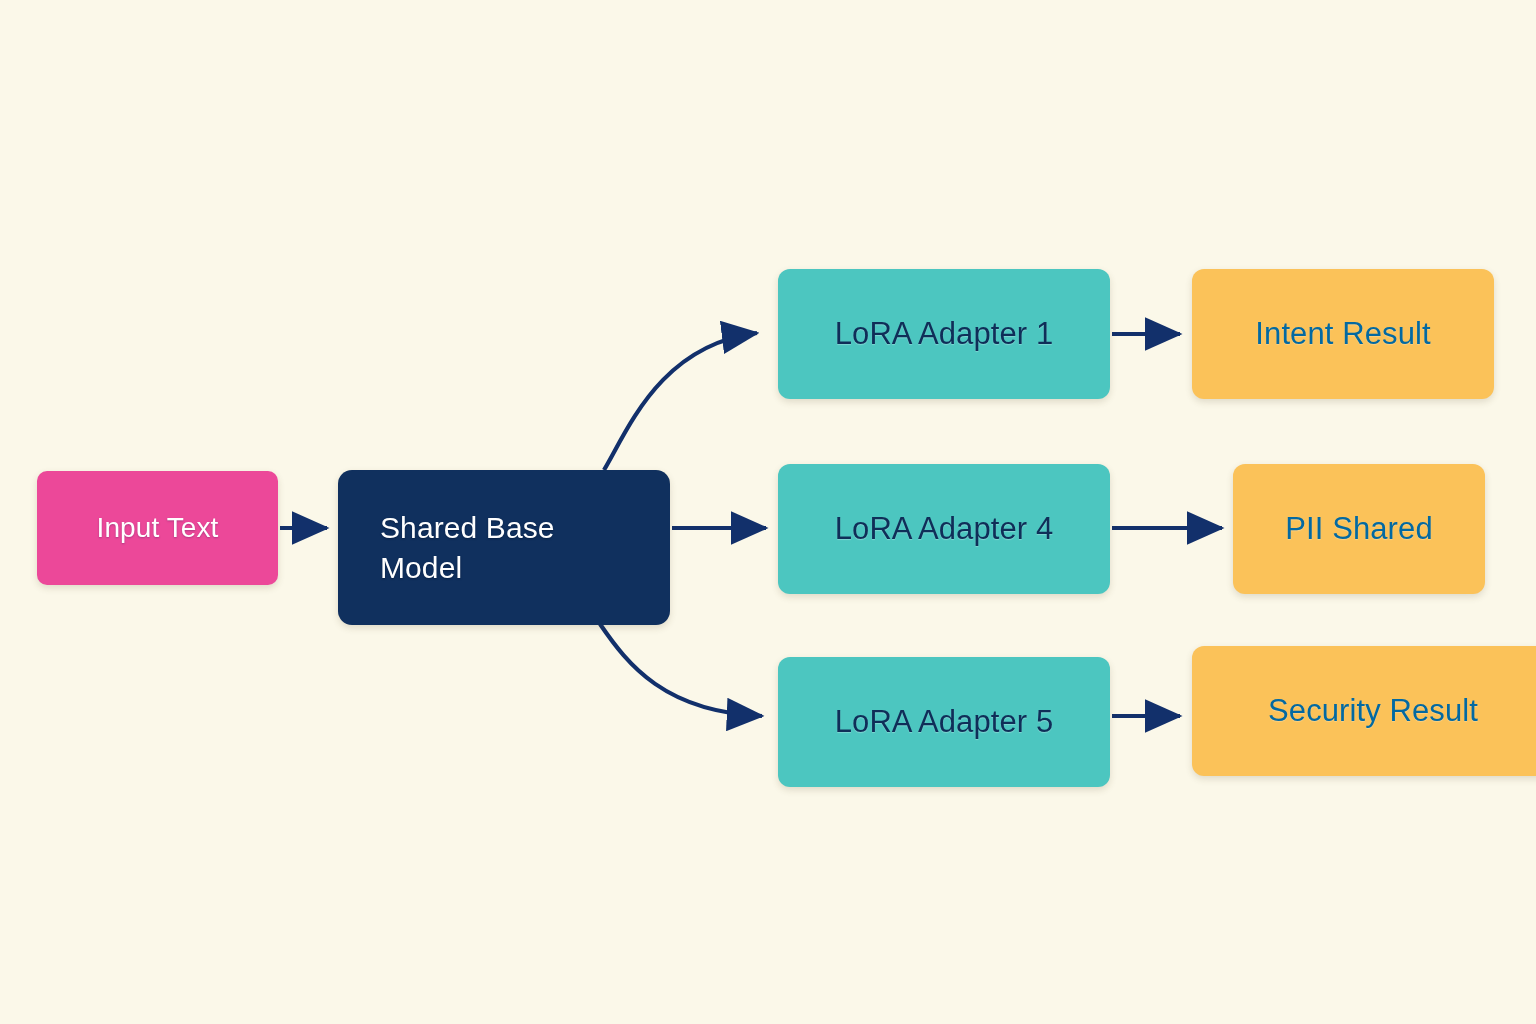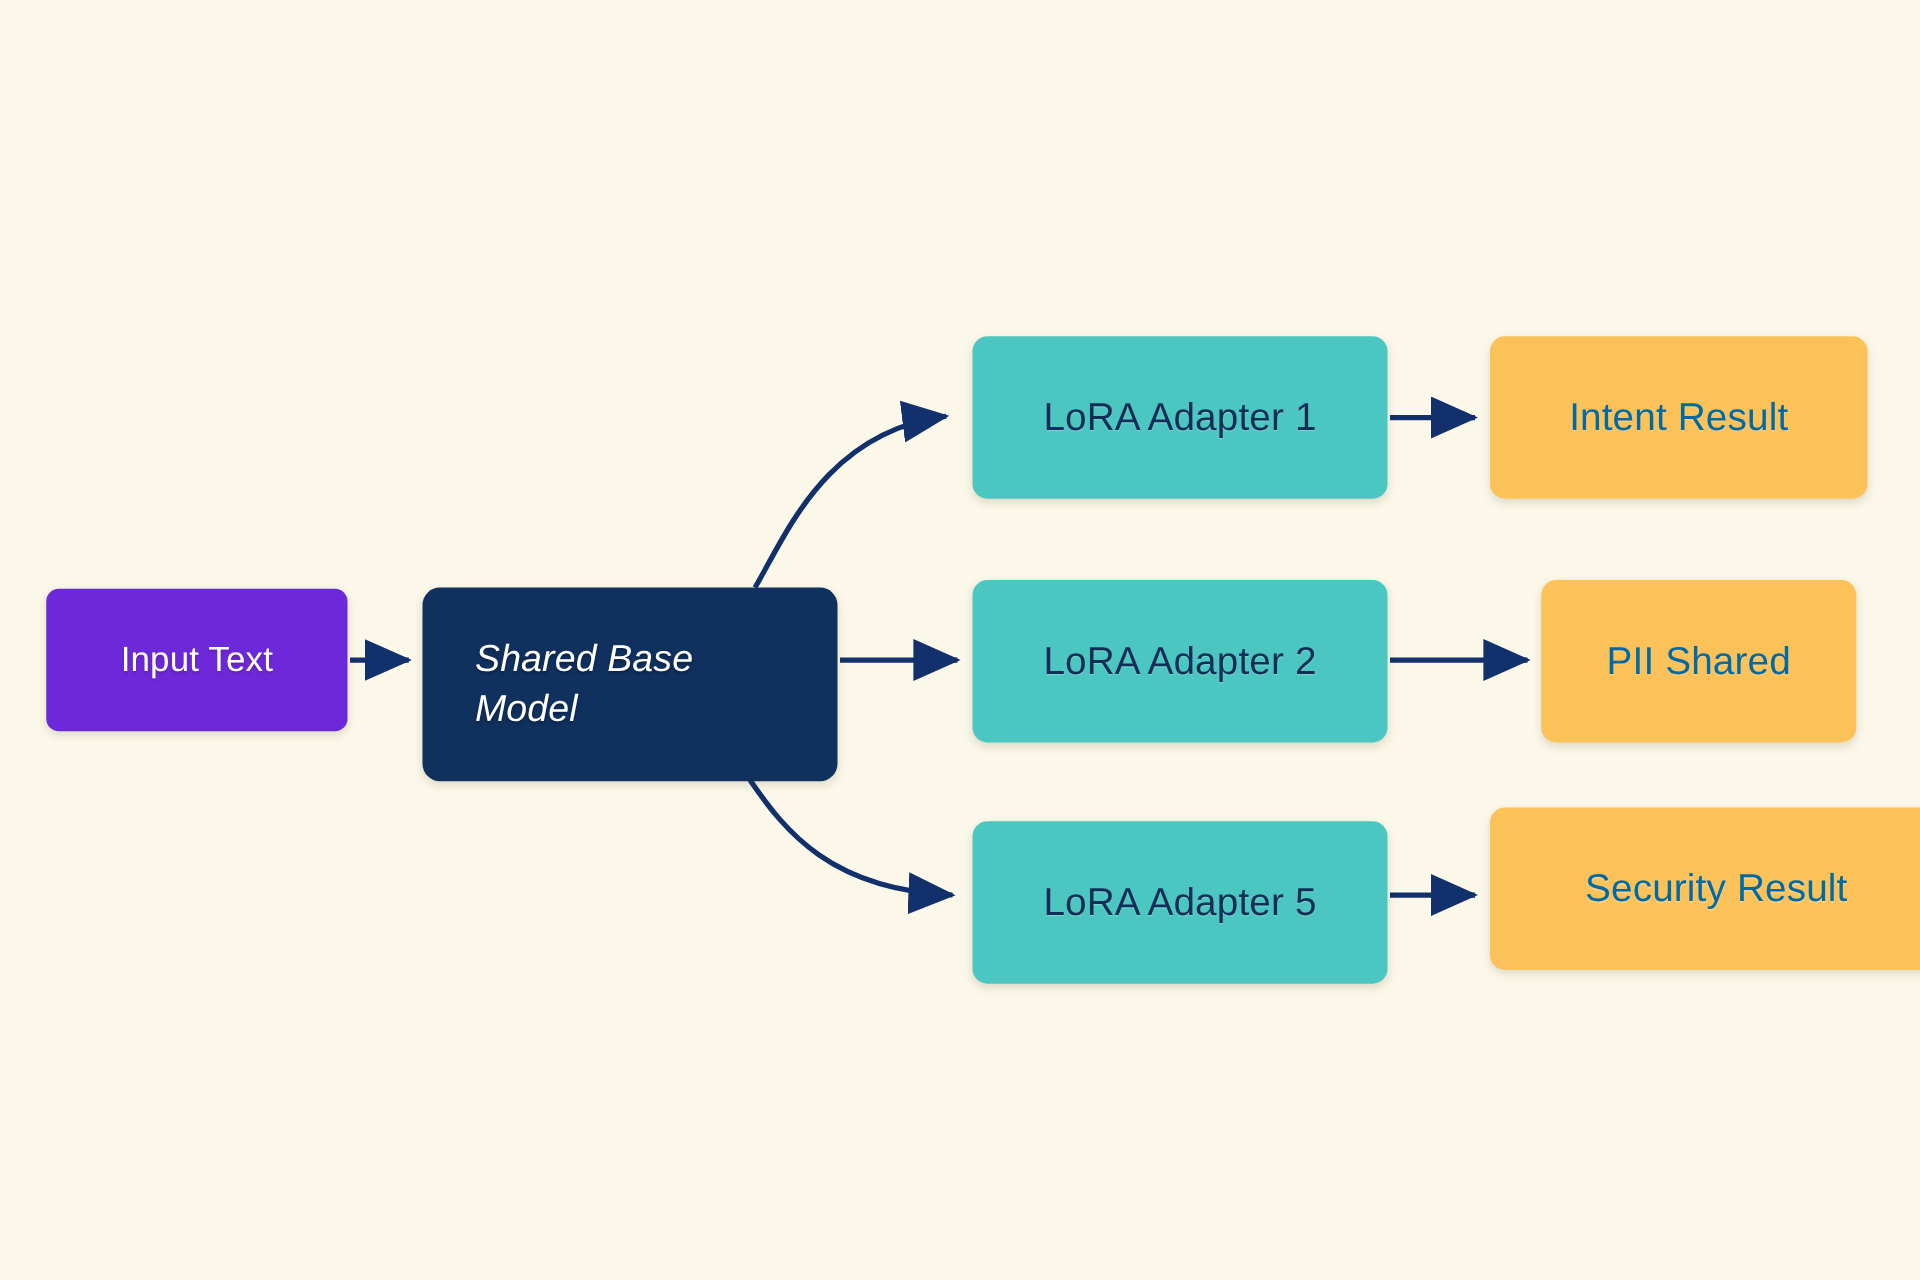--- a/index.html
+++ b/index.html
@@ -34,21 +34,21 @@
     padding: 17px 30px;
   }
   .node .node-label {
     font-size: 31px;
     font-weight: 400;
     letter-spacing: 0.1px;
     line-height: 1.32;
     white-space: pre-line;
   }
   .node.n-input {
-    background: #6d28d9;
+    background: #ec4899;
     left: 37px;
     top: 471px;
     width: 241px;
     height: 114px;
     border-radius: 10px;
     justify-content: center;
   }
   .node.n-input .node-label {
     color: #FFFFFF;
     font-size: 28px;
@@ -56,21 +56,20 @@
   }
   .node.n-base {
     background: #10305E;
     left: 338px;
     top: 470px;
     width: 332px;
     height: 155px;
     border-radius: 14px;
     padding: 0 42px;
     justify-content: flex-start;
-    font-style: italic;
   }
   .node.n-base .node-label {
     color: #FFFFFF;
     font-size: 30px;
     text-align: left;
     text-shadow: 0 1px 2px rgba(5, 20, 45, 0.5);
   }
   .node.n-adapter {
     background: #4CC6C0;
     left: 778px;
@@ -139,21 +138,21 @@
   <div class="node n-base">
     <span class="node-label">Shared Base
 Model</span>
   </div>
 
   <div class="node n-adapter row1">
     <span class="node-label">LoRA Adapter 1</span>
   </div>
 
   <div class="node n-adapter row2">
-    <span class="node-label">LoRA Adapter 2</span>
+    <span class="node-label">LoRA Adapter 4</span>
   </div>
 
   <div class="node n-adapter row3">
     <span class="node-label">LoRA Adapter 5</span>
   </div>
 
   <div class="node n-result row1">
     <span class="node-label">Intent Result</span>
   </div>
 

